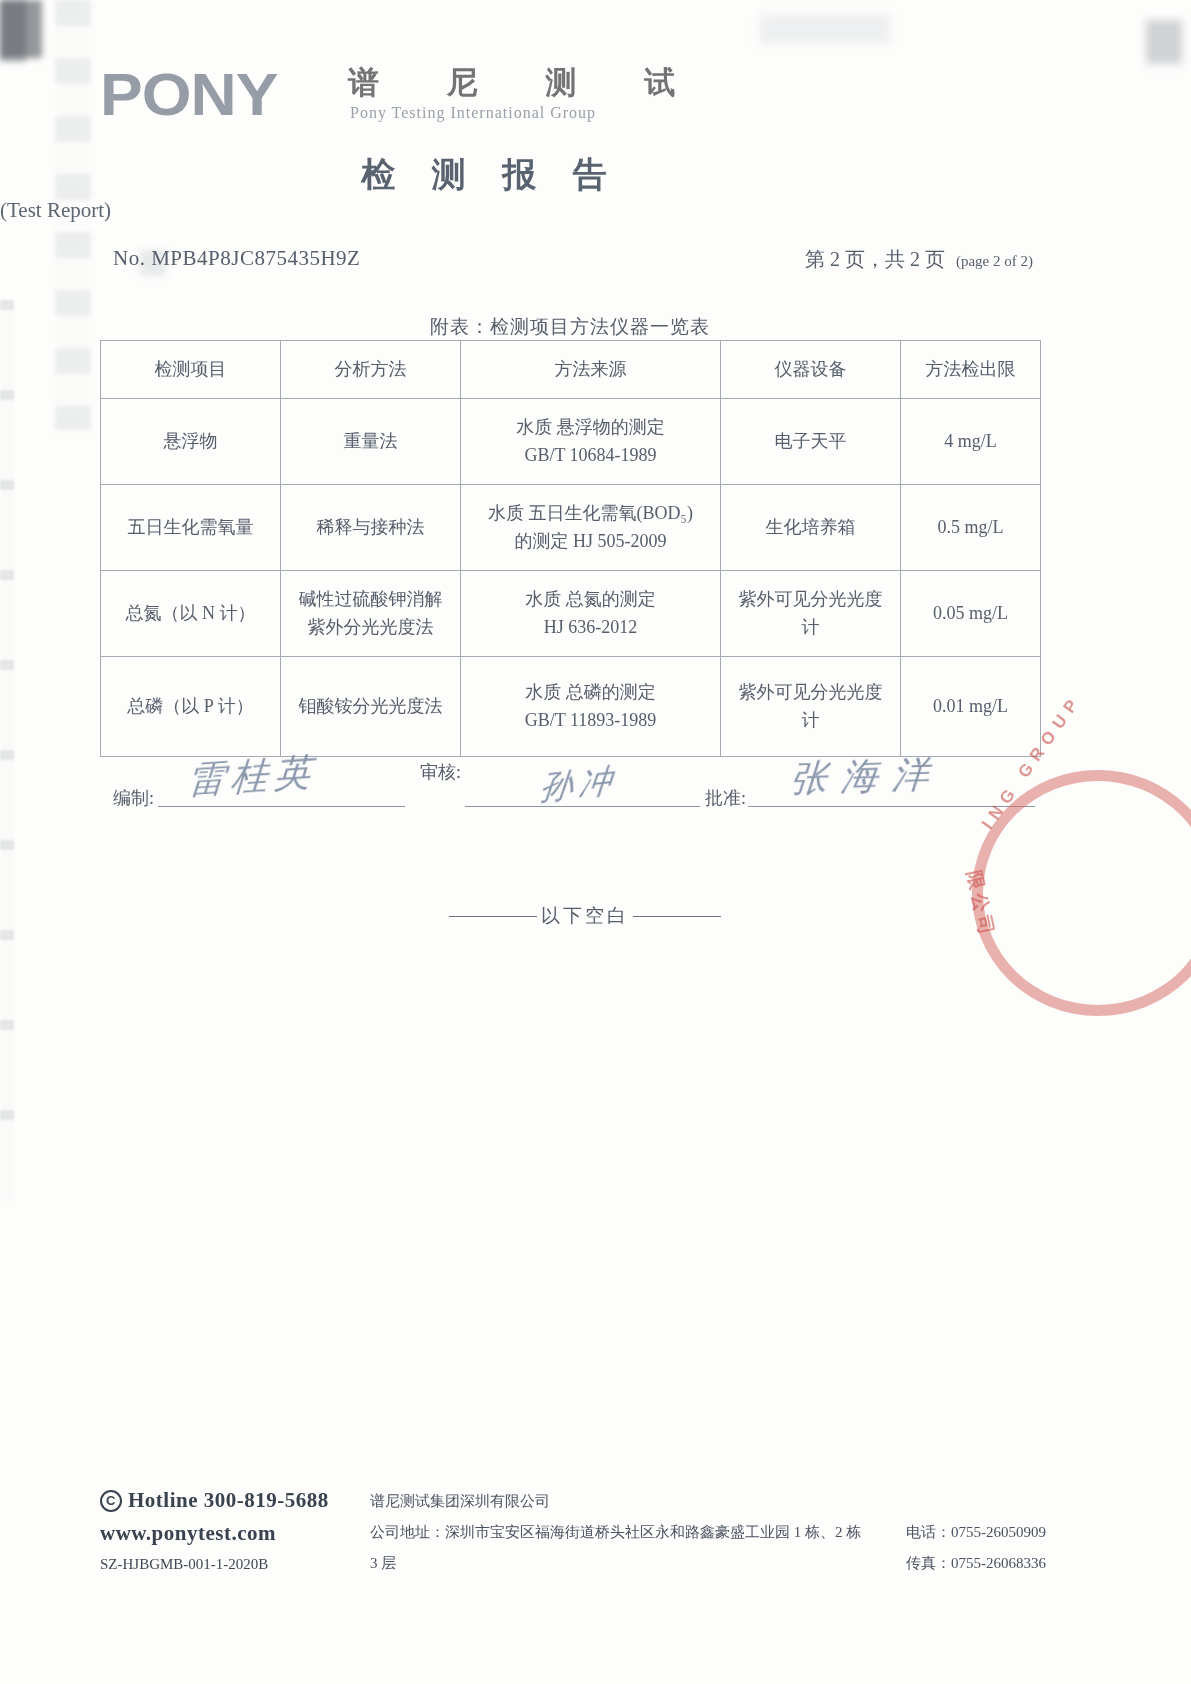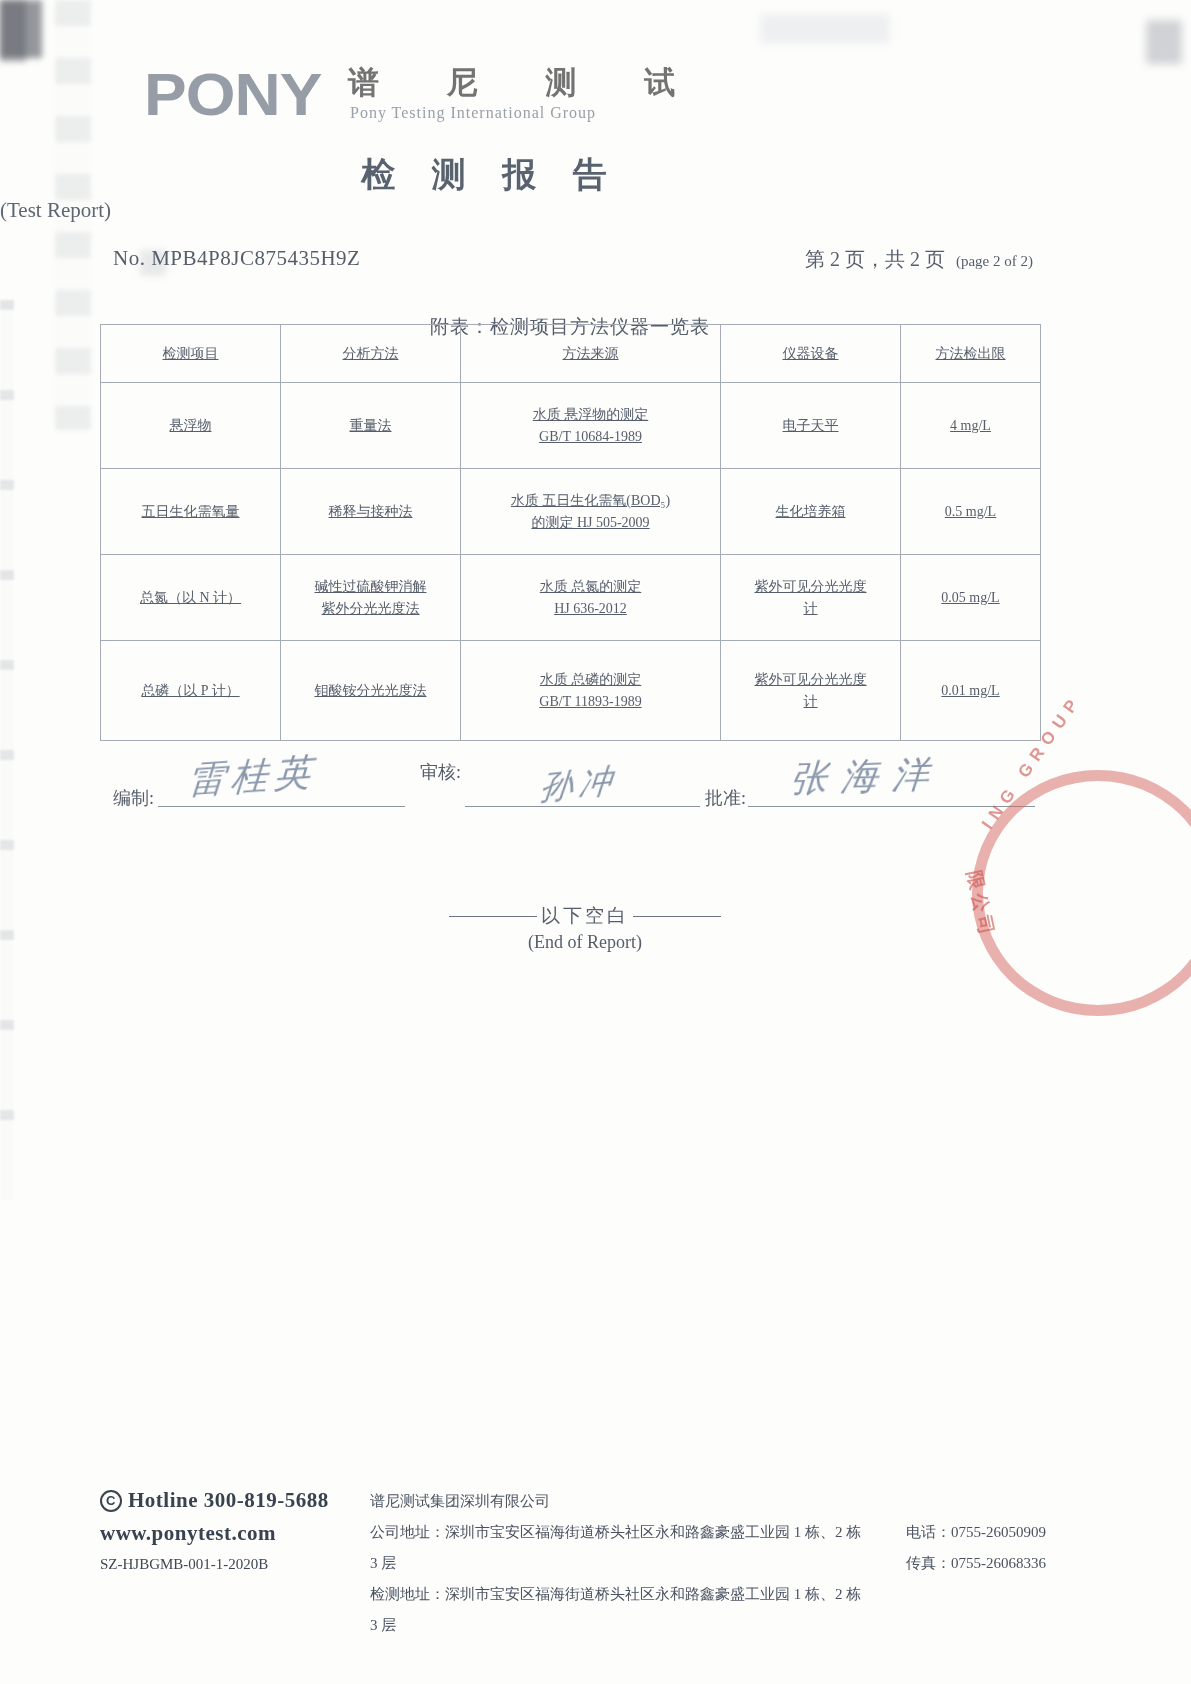--- a/index.html
+++ b/index.html
@@ -18,21 +18,21 @@
   .a4 { left:55px; top:0; width:36px; height:430px;
         background:repeating-linear-gradient(to bottom, rgba(150,156,166,0.16) 0 26px, rgba(150,156,166,0.02) 26px 58px);
         filter:blur(2px); }
   .a5 { left:760px; top:14px; width:130px; height:30px; background:rgba(152,158,168,0.14); filter:blur(4px); }
   .a6 { left:0; top:300px; width:14px; height:900px;
         background:repeating-linear-gradient(to bottom, rgba(120,126,136,0.18) 0 10px, rgba(120,126,136,0.02) 10px 90px);
         filter:blur(1px); }
   .a7 { left:140px; top:250px; width:26px; height:26px; background:rgba(150,156,166,0.20); filter:blur(3px); }
 
   
-  .logo-block { position:absolute; left:100px; top:58px;margin-left:44px; }
+  .logo-block { position:absolute; left:100px; top:58px; }
   .logo-word {
     font-family:"Liberation Sans", sans-serif;
     font-size:64px; font-weight:900; letter-spacing:-1px;
     color:#969da7; transform:scaleY(0.92); display:inline-block;
   }
   .logo-cn {
     position:absolute; left:348px; top:62px; width:560px;
     font-size:31px; font-weight:bold; letter-spacing:30px; color:#737373;
     white-space:nowrap;
   }
@@ -55,23 +55,23 @@
   .report-no { position:absolute; left:113px; top:246px; font-size:21px; color:#565e6b; letter-spacing:0.5px; }
   .page-info { position:absolute; right:158px; top:246px; font-size:20px; color:#565e6b; white-space:nowrap; }
   .page-info .en { font-size:15px; margin-left:6px; }
 
   
   .table-caption {
     position:absolute; left:100px; top:314px; width:940px; text-align:center;
     font-size:19px; color:#565e6b; letter-spacing:1px;
   }
   .method-table {
-    position:absolute; left:100px; top:324px; width:940px;
+    position:absolute; left:100px; top:340px; width:940px;
     border-collapse:collapse; table-layout:fixed;
-    font-size:14px; color:#565e6b;text-decoration:underline;
+    font-size:18px; color:#565e6b;
   }
   .method-table td, .method-table th {
     border:1px solid #a5abb4; text-align:center; vertical-align:middle;
     font-weight:normal; padding:6px 4px; line-height:1.55;
     white-space:pre-line;
   }
   .method-table .hrow { height:58px; }
   .method-table .r1 { height:86px; }
   .method-table .r2 { height:86px; }
   .method-table .r3 { height:86px; }
@@ -217,39 +217,37 @@
 
   <div class="sig-label" style="left:705px; top:786px;">批准:</div>
   <div class="sig-line" style="left:748px; top:806px; width:287px;"></div>
   <div class="sig-name s3" style="left:790px; top:752px;">张海洋</div>
 
   <div class="eor">
     <span class="dash"></span>
     <span class="txt">以下空白</span>
     <span class="dash"></span>
   </div>
-  <div class="eor-en">(End of Report)</div>
 
   <div class="stamp-ring"></div>
   <div class="stamp-text stamp-arc">ING GROUP</div>
   <div class="stamp-text stamp-inner">限公司</div>
 
   <div class="footer">
     <div class="f-left">
       <div class="hotline-row">
         <span class="hotline-icon">C</span>
         <span>Hotline 300-819-5688</span>
       </div>
       <div class="website">www.ponytest.com</div>
       <div class="doc-code">SZ-HJBGMB-001-1-2020B</div>
     </div>
     <div class="f-mid">
       <div>谱尼测试集团深圳有限公司</div>
       <div>公司地址：深圳市宝安区福海街道桥头社区永和路鑫豪盛工业园 1 栋、2 栋 3 层</div>
-      <div>检测地址：深圳市宝安区福海街道桥头社区永和路鑫豪盛工业园 1 栋、2 栋 3 层</div>
     </div>
     <div class="f-right">
       <div>电话：0755-26050909</div>
       <div>传真：0755-26068336</div>
     </div>
   </div>
 
 </div>
 
 </body></html>

